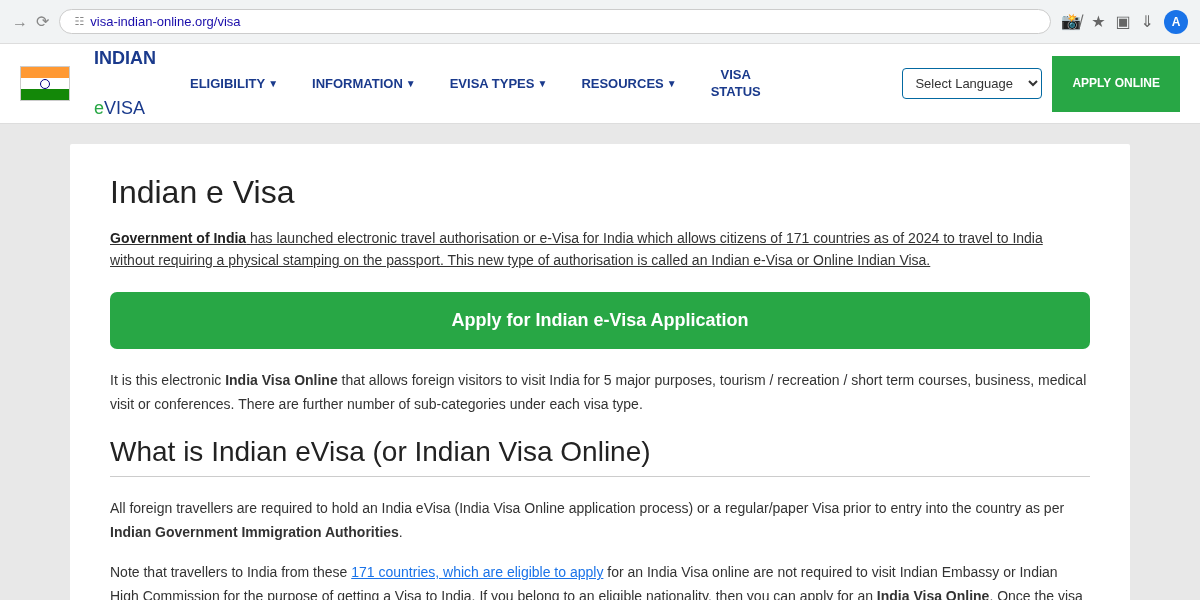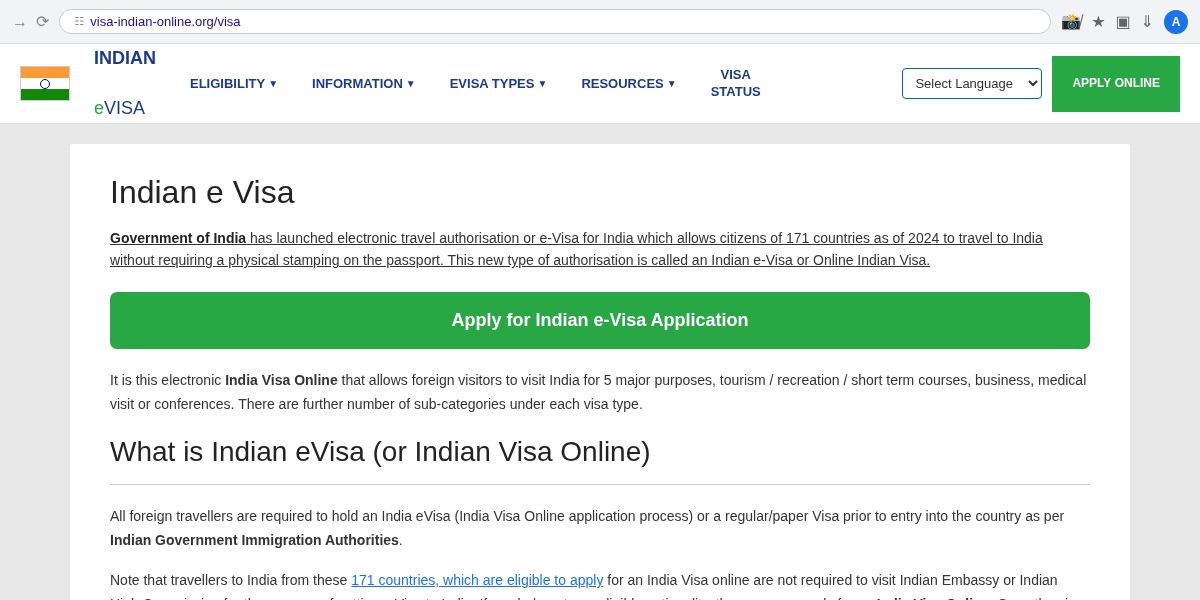--- a/index.html
+++ b/index.html
@@ -184,21 +184,21 @@
       line-height: 1.7;
       color: #333;
       margin-bottom: 20px;
     }
     .body-text strong { font-weight: bold; }
 
     .section-title {
       font-size: 28px;
       font-weight: normal;
       color: #222;
-      margin-bottom: 16px;
+      margin-bottom: 8px;
     }
     .section-divider {
       border: none;
       border-top: 1px solid #ccc;
       margin-bottom: 20px;
     }
 
     .section-body {
       font-size: 14px;
       line-height: 1.7;

